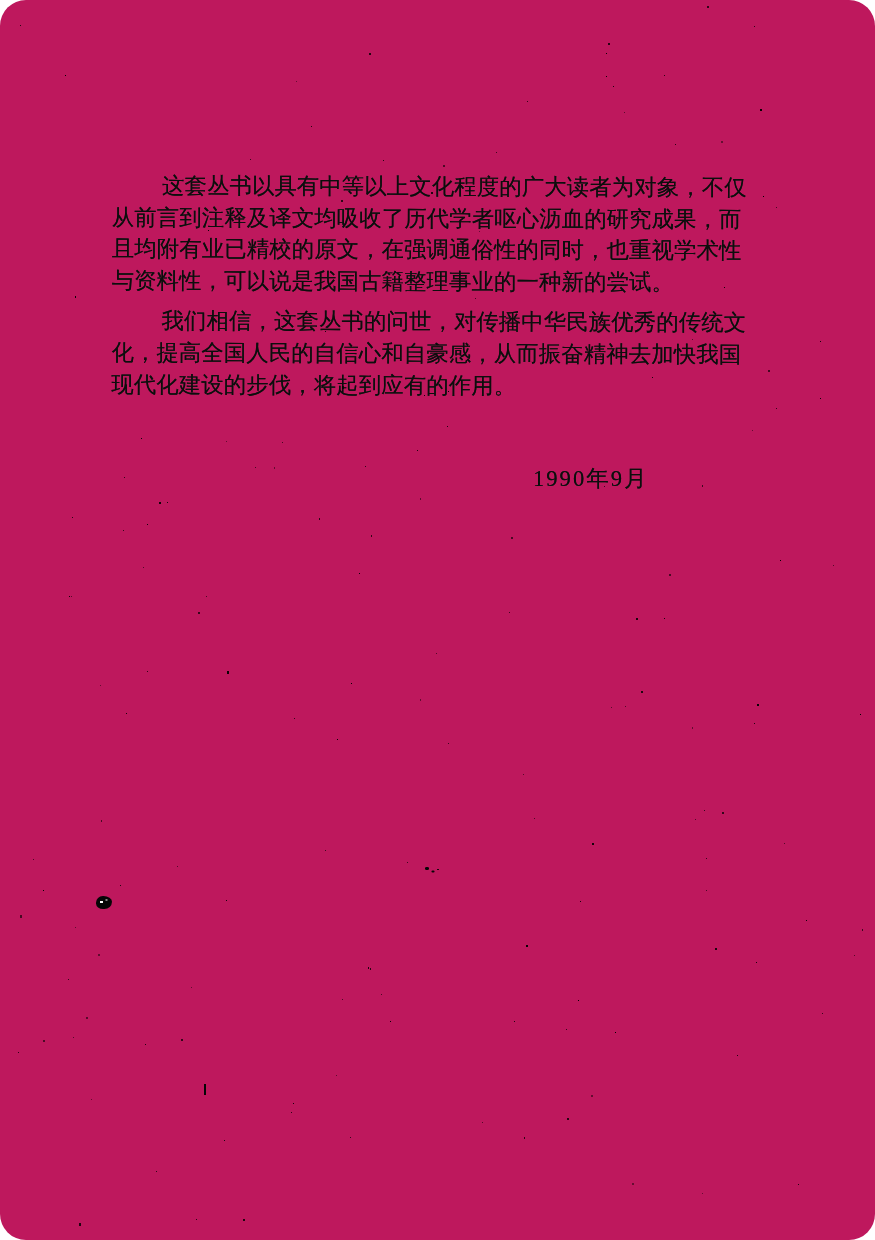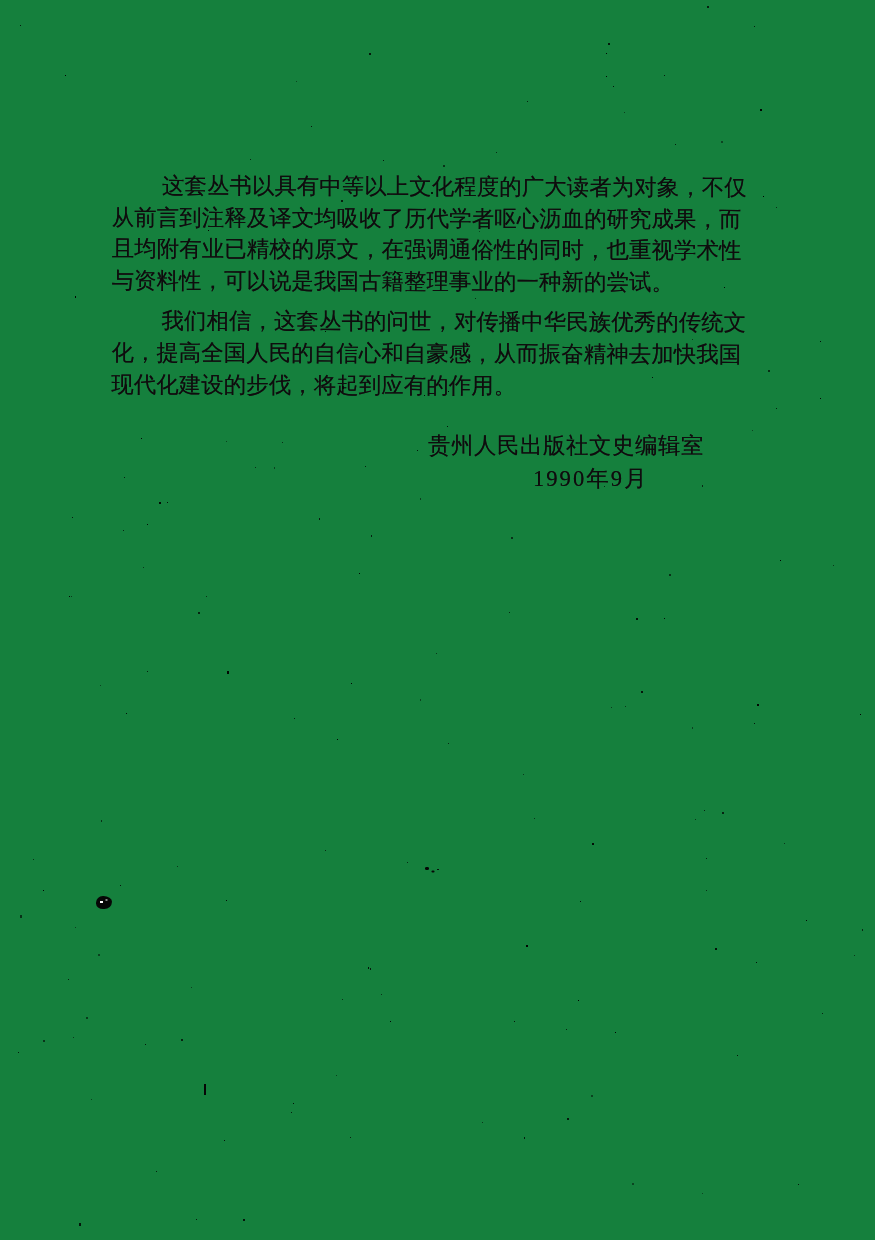--- a/index.html
+++ b/index.html
@@ -4,24 +4,25 @@
 <style>
   html, body {
     margin: 0;
     padding: 0;
     background: #ffffff;
   }
   .page {
     position: relative;
     width: 875px;
     height: 1240px;
-    background: #15803d;
+    background: #be185d;
     overflow: hidden;
     font-family: "Liberation Serif", "DejaVu Serif", serif;
     color: #0d0d0d;
+    border-radius: 26px;
   }
   .text-block {
     position: absolute;
     left: 112px;
     top: 170px;
     width: 634px;
     transform: rotate(0.18deg);
     transform-origin: left top;
   }
   .para .line {
@@ -111,21 +112,20 @@
       <div class="line">且均附有业已精校的原文，在强调通俗性的同时，也重视学术性</div>
       <div class="line">与资料性，可以说是我国古籍整理事业的一种新的尝试。</div>
     </div>
     <div class="para para2">
       <div class="line indent">我们相信，这套丛书的问世，对传播中华民族优秀的传统文</div>
       <div class="line">化，提高全国人民的自信心和自豪感，从而振奋精神去加快我国</div>
       <div class="line">现代化建设的步伐，将起到应有的作用。</div>
     </div>
   </div>
 
-  <div class="signature">贵州人民出版社文史编辑室</div>
   <div class="date">1990年9月</div>
 
   <div class="artifact blob"></div>
   <div class="artifact tick"></div>
   <div class="artifact smudge"></div>
 
   <div id="speckles">
       <div class="speckle" style="width: 1px; height: 1px; left: 381px; top: 994px; opacity: 0.61;"></div>
       <div class="speckle" style="width: 1px; height: 1px; left: 611px; top: 707px; opacity: 0.54;"></div>
       <div class="speckle" style="width: 1px; height: 1px; left: 704px; top: 810px; opacity: 0.72;"></div>

